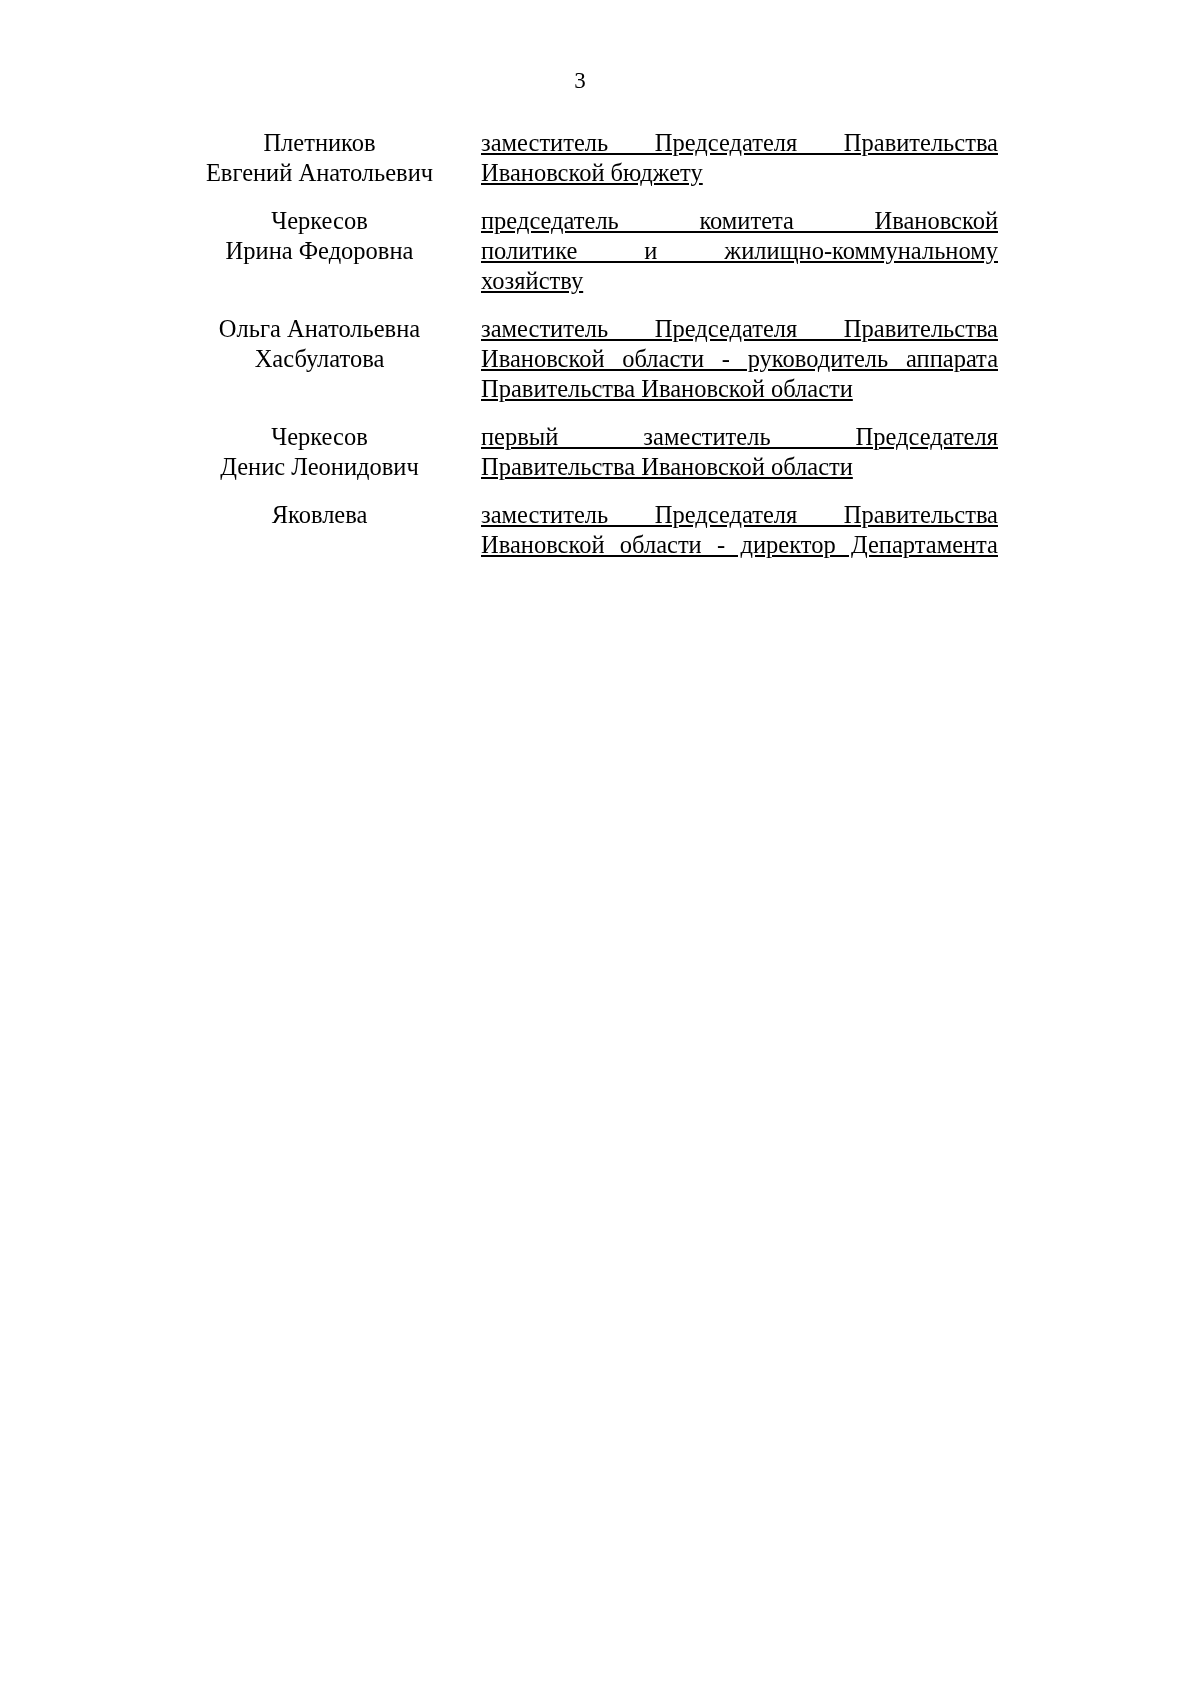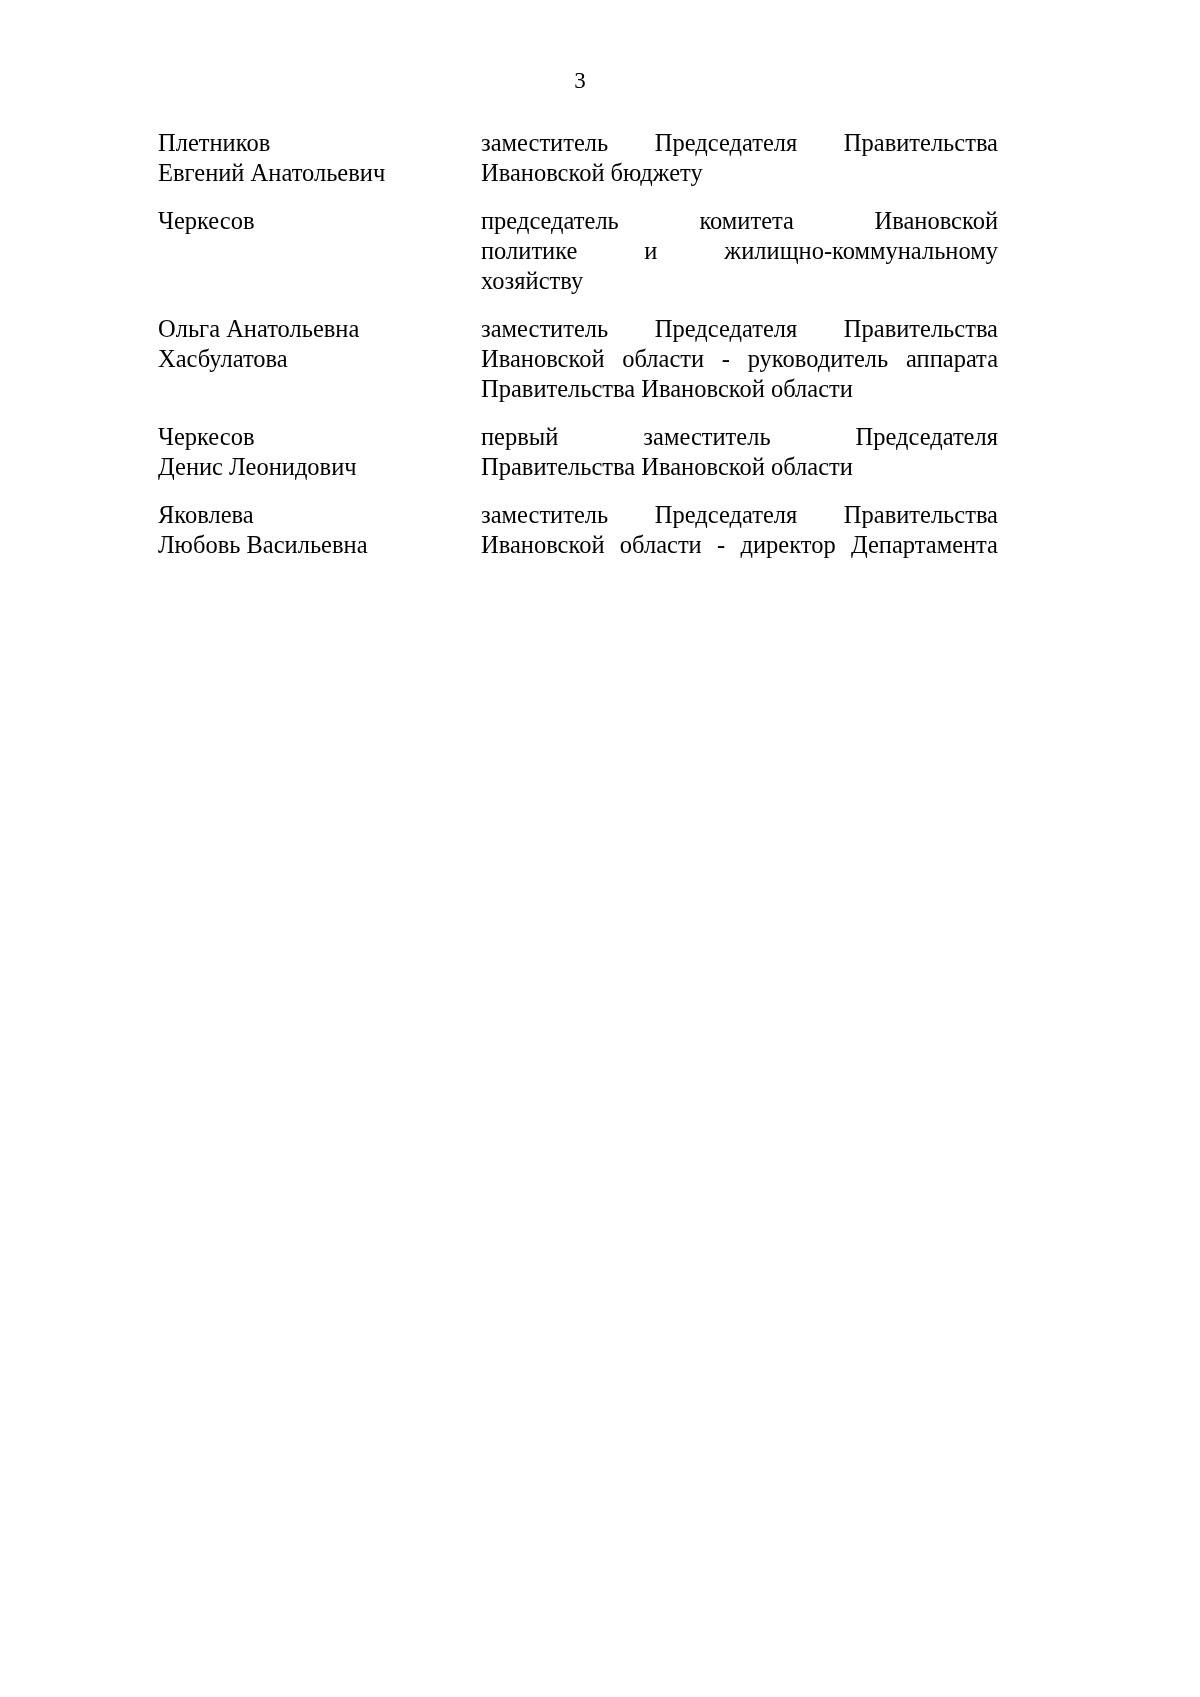--- a/index.html
+++ b/index.html
@@ -33,37 +33,39 @@
   .member {
     display: flex;
     flex-direction: row;
     margin-bottom: 18px;
   }
   .member-name {
     width: 323px;
     flex: 0 0 323px;
     font-size: 24.5px;
     line-height: 30px;
+    text-align: center;
   }
   .member-name span {
     display: block;
     white-space: nowrap;
   }
   .member-role {
     width: 517px;
     flex: 0 0 517px;
     font-size: 24.5px;
     line-height: 30px;
     text-align: justify;
   }
   .member-role span.line {
     display: block;
     text-align: justify;
     text-align-last: justify;
     white-space: nowrap;
+    text-decoration: underline;
   }
   .member-role span.line.last {
     text-align-last: left;
   }
 </style>
 </head>
 <body>
 
 <div class="page-number">3</div>
 
@@ -76,20 +78,21 @@
     </div>
     <div class="member-role">
       <span class="line">заместитель Председателя Правительства</span>
       <span class="line last">Ивановской бюджету</span>
     </div>
   </div>
 
   <div class="member">
     <div class="member-name">
       <span>Черкесов</span>
+      <span>Ирина Федоровна</span>
     </div>
     <div class="member-role">
       <span class="line">председатель комитета Ивановской</span>
       <span class="line">политике и жилищно-коммунальному</span>
       <span class="line last">хозяйству</span>
     </div>
   </div>
 
   <div class="member">
     <div class="member-name">
@@ -110,21 +113,20 @@
     </div>
     <div class="member-role">
       <span class="line">первый заместитель Председателя</span>
       <span class="line last">Правительства Ивановской области</span>
     </div>
   </div>
 
   <div class="member">
     <div class="member-name">
       <span>Яковлева</span>
-      <span>Любовь Васильевна</span>
     </div>
     <div class="member-role">
       <span class="line">заместитель Председателя Правительства</span>
       <span class="line">Ивановской области - директор Департамента</span>
     </div>
   </div>
 
 </div>
 
 </body></html>

